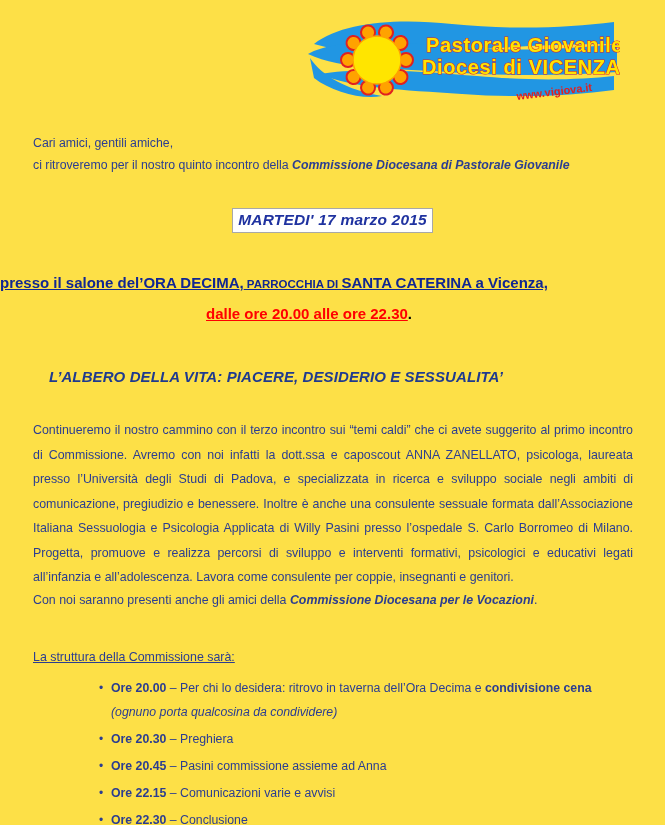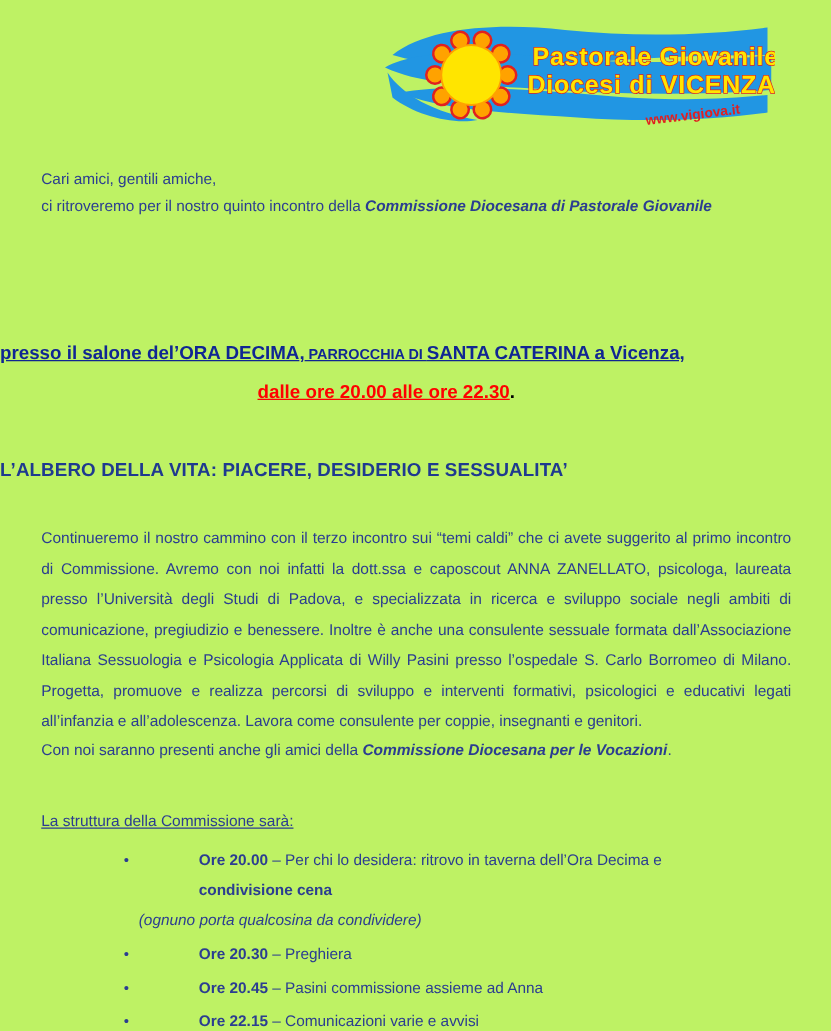--- a/index.html
+++ b/index.html
@@ -11,21 +11,21 @@
     width: 665px;
     height: 825px;
     font-family: "Liberation Sans", sans-serif;
     color: #1F3A8F;
     overflow: hidden;
   }
   .page {
     position: relative;
     width: 665px;
     height: 825px;
-    background: #bef264;
+    background: #fde047;
   }
 
   
   .logo-band {
     position: absolute;
     left: 302px;
     top: 14px;
     width: 318px;
     height: 96px;
   }
@@ -95,22 +95,24 @@
     text-decoration: underline;
   }
   .venue2 .dot { color: #000000; }
 
   
   .sect-title {
     position: absolute;
     left: 0;
     top: 368px;
     width: 552px;
+    text-align: center;
     font-size: 15px;
     font-weight: bold;
+    font-style: italic;
     color: #1F3A8F;
     letter-spacing: 0.1px;
   }
 
   
   .body-p {
     position: absolute;
     left: 33px;
     width: 600px;
     font-size: 12.4px;
@@ -149,21 +151,21 @@
     margin-bottom: 3px;
   }
   .agenda li .bullet {
     position: absolute;
     left: 66px;
     top: 0;
     font-size: 12px;
     line-height: 24px;
     color: #2B3D91;
   }
-  .agenda li b { font-weight: bold; margin-left: 48px; }
+  .agenda li b { font-weight: bold; }
   .agenda li .sub {
     display: block;
     font-size: 12.3px;
     line-height: 24px;
     font-style: italic;
   }
 </style>
 </head>
 <body>
 
@@ -230,20 +232,23 @@
       <text x="120" y="60" font-family="'Liberation Sans', sans-serif" font-size="20" font-weight="bold" fill="#FFE500" stroke="#E02020" stroke-width="1.1" paint-order="stroke" letter-spacing="0.6">Diocesi di VICENZA</text>
       <text x="215" y="86" font-family="'Liberation Sans', sans-serif" font-size="11" font-weight="bold" fill="#E02020" transform="rotate(-7 215 86)">www.vigiova.it</text>
     </svg>
   </div>
 
   <div class="greet l1">Cari amici, gentili amiche,</div>
   <div class="greet l2">
     <span>ci ritroveremo per il nostro quinto incontro della </span><span class="bi">Commissione Diocesana di Pastorale Giovanile</span>
   </div>
 
+  <div class="date-wrap">
+    <span class="date-box">MARTEDI' 17 marzo 2015</span>
+  </div>
 
   <div class="venue1">
     <span class="u">presso il salone del’ORA DECIMA</span><span class="u">,</span><span class="small-caps"> PARROCCHIA DI </span><span class="u">SANTA CATERINA a Vicenza,</span>
   </div>
   <div class="venue2">
     <span class="red">dalle ore 20.00 alle ore 22.30</span><span class="dot">.</span>
   </div>
 
   <div class="sect-title">L’ALBERO DELLA VITA: PIACERE, DESIDERIO E SESSUALITA’</div>
 

